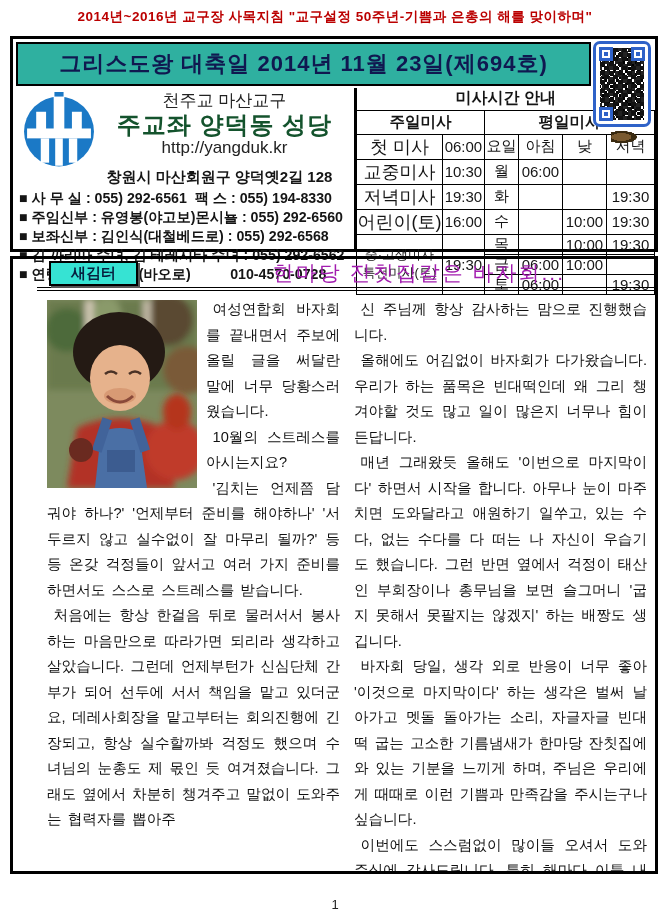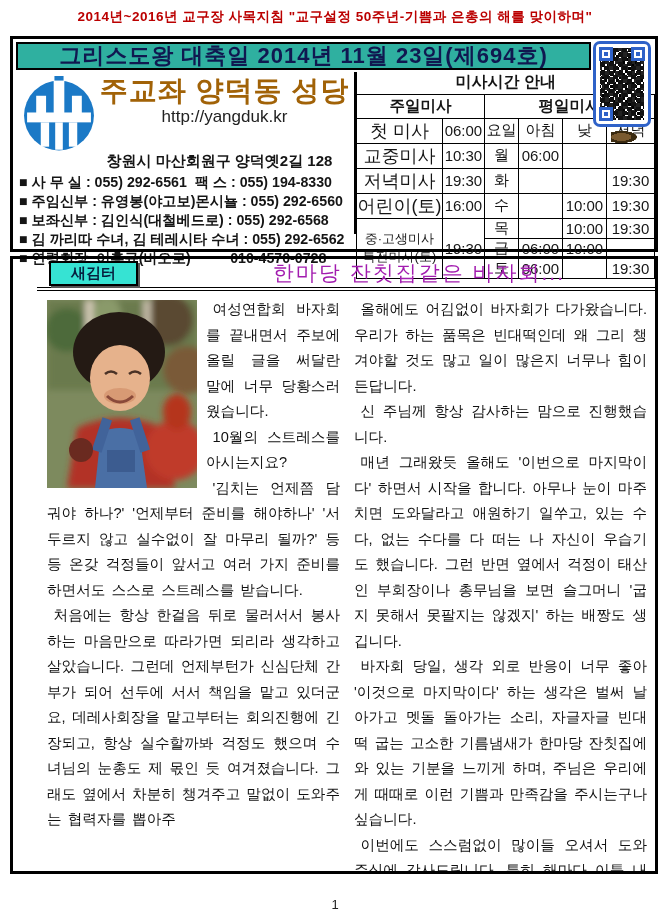--- a/index.html
+++ b/index.html
@@ -7,21 +7,21 @@
   body { font-family:"Liberation Sans", sans-serif; color:#151515; position:relative; }
   .page { position:absolute; inset:0; overflow:hidden; }
 
   .motto { position:absolute; top:8px; left:0; width:100%; text-align:center;
            color:#bb0000; font-weight:bold; font-size:13.5px; letter-spacing:0.5px; }
 
   
   .header-box { position:absolute; left:10px; top:36px; width:648px; height:216px;
                 border:3px solid #000; background:#fff; overflow:visible; }
   .title-row { margin:3px 64px 2px 3px; }
-  .title-bar { background:#2fb0a0; border:2px solid #000; height:28px;
+  .title-bar { background:#2fb0a0; border:2px solid #000; height:44px;
                display:flex; align-items:center; justify-content:center;
                font-size:22px; font-weight:bold; color:#101850; letter-spacing:1px; }
   .qr { position:absolute; top:2px; right:4px; width:58px; height:86px;
         border:3px solid #2f62c8; border-radius:7px; background:#fff; z-index:5; overflow:hidden; }
   .qr-noise { position:absolute; inset:4px;
         background:
           repeating-conic-gradient(#111 0 25%, transparent 0 50%) 0 0/ 9px 9px,
           repeating-conic-gradient(#222 0 25%, transparent 0 50%) 2px 3px/ 13px 13px,
           repeating-conic-gradient(#000 0 25%, #fff 0 50%) 1px 1px/ 6px 6px; }
   .finder { position:absolute; width:14px; height:14px; border:3px solid #2f62c8; background:#fff; z-index:6; }
@@ -29,21 +29,21 @@
   .f1 { top:3px; left:3px; } .f2 { top:3px; right:3px; } .f3 { bottom:3px; left:3px; }
   .qr-blob { position:absolute; right:18px; top:92px; width:26px; height:12px; z-index:5;
              background:radial-gradient(ellipse at 40% 50%, #7a5a30 0 45%, #3a2a10 46% 70%, transparent 71%); }
 
   .content-row { display:flex; height:162px; }
   .left-pane { width:345px; padding:2px 4px 0 6px; border-right:2px solid #000; }
   .brand-row { display:flex; }
   .logo { width:76px; height:76px; flex:0 0 76px; margin:2px 2px 0 2px; }
   .brand-text { flex:1; text-align:center; line-height:1.15; padding-top:1px; }
   .diocese { font-size:17px; color:#222; }
-  .church  { font-size:28px; font-weight:bold; color:#a16207; letter-spacing:1px; }
+  .church  { font-size:24px; font-weight:bold; color:#14532d; letter-spacing:1px; }
   .website { font-size:17px; color:#222; }
   .address { text-align:center; font-weight:bold; font-size:15px; margin:0 0 2px 70px; }
   .contact { font-weight:bold; font-size:14.2px; line-height:19px; white-space:pre-wrap; }
 
   .right-pane { flex:1; position:relative; }
   table.mass-table { width:100%; height:100%; border-collapse:collapse; table-layout:fixed; }
   .mass-table th, .mass-table td { border:1.5px solid #000; text-align:center; vertical-align:middle;
                                    font-size:15px; padding:0; overflow:hidden; }
   .mass-table .t-title { font-size:16px; font-weight:bold; border-top:none; border-right:none; height:22px; }
   .mass-table .t-head  { font-size:15.5px; font-weight:bold; height:24px; }
@@ -99,20 +99,21 @@
               <rect x="8" y="48" width="84" height="13" fill="#fff"></rect>
               <rect x="20" y="26" width="13" height="24" fill="#fff"></rect>
               <rect x="43" y="6" width="14" height="44" fill="#fff"></rect>
               <rect x="67" y="26" width="13" height="24" fill="#fff"></rect>
               <rect x="26" y="61" width="11" height="32" fill="#fff"></rect>
               <rect x="45" y="61" width="10" height="36" fill="#fff"></rect>
               <rect x="63" y="61" width="11" height="32" fill="#fff"></rect>
             </svg>
           </div>
           <div class="brand-text">
+            <div class="diocese">천주교 마산교구</div>
             <div class="church">주교좌 양덕동 성당</div>
             <div class="website">http://yangduk.kr</div>
           </div>
         </div>
         <div class="address">창원시 마산회원구 양덕옛2길 128</div>
         <div class="contact">■ 사 무 실 : 055) 292-6561  팩 스 : 055) 194-8330</div>
         <div class="contact">■ 주임신부 : 유영봉(야고보)몬시뇰 : 055) 292-6560</div>
         <div class="contact">■ 보좌신부 : 김인식(대철베드로) : 055) 292-6568</div>
         <div class="contact">■ 김 까리따 수녀, 김 테레시타 수녀 : 055) 292-6562</div>
         <div class="contact">■ 연령회장  이홍규(바오로)          010-4570-0728</div>
@@ -236,22 +237,22 @@
             <rect x="60" y="150" width="28" height="22" fill="#3c5c90"></rect>
             <circle cx="34" cy="150" r="12" fill="#6a2a20"></circle>
           </svg>
         </div>
         <p>여성연합회 바자회를 끝내면서 주보에 올릴 글을 써달란 말에 너무 당황스러웠습니다.</p>
         <p>10월의 스트레스를 아시는지요?</p>
         <p>'김치는 언제쯤 담궈야 하나?' '언제부터 준비를 해야하나' '서두르지 않고 실수없이 잘 마무리 될까?' 등등 온갖 걱정들이 앞서고 여러 가지 준비를 하면서도 스스로 스트레스를 받습니다.</p>
         <p>처음에는 항상 한걸음 뒤로 물러서서 봉사하는 마음만으로 따라가면 되리라 생각하고 살았습니다. 그런데 언제부턴가 신심단체 간부가 되어 선두에 서서 책임을 맡고 있더군요, 데레사회장을 맡고부터는 회의진행에 긴장되고, 항상 실수할까봐 걱정도 했으며 수녀님의 눈총도 제 몫인 듯 여겨졌습니다. 그래도 옆에서 차분히 챙겨주고 말없이 도와주는 협력자를 뽑아주</p>
       </div>
       <div class="col right">
+        <p>신 주님께 항상 감사하는 맘으로 진행했습니다.</p>
         <p>올해에도 어김없이 바자회가 다가왔습니다. 우리가 하는 품목은 빈대떡인데 왜 그리 챙겨야할 것도 많고 일이 많은지 너무나 힘이 든답니다.</p>
-        <p>신 주님께 항상 감사하는 맘으로 진행했습니다.</p>
         <p>매년 그래왔듯 올해도 '이번으로 마지막이다' 하면서 시작을 합니다. 아무나 눈이 마주치면 도와달라고 애원하기 일쑤고, 있는 수다, 없는 수다를 다 떠는 나 자신이 우습기도 했습니다. 그런 반면 옆에서 걱정이 태산인 부회장이나 총무님을 보면 슬그머니 '굽지 못해서 못팔지는 않겠지' 하는 배짱도 생깁니다.</p>
         <p>바자회 당일, 생각 외로 반응이 너무 좋아 '이것으로 마지막이다' 하는 생각은 벌써 날아가고 멧돌 돌아가는 소리, 자글자글 빈대떡 굽는 고소한 기름냄새가 한마당 잔칫집에 와 있는 기분을 느끼게 하며, 주님은 우리에게 때때로 이런 기쁨과 만족감을 주시는구나 싶습니다.</p>
         <p>이번에도 스스럼없이 많이들 오셔서 도와주심에 감사드립니다. 특히 해마다 이틀 내내 화로 앞을 떠나지 않고 열심히 도와주신 수녀님, 그리고 밥과 국을 해주신 한마음의 집 여러분, 미리 준비하고 얘기를 하지 못했음에도 와서 짐도 옮겨주시고 차량봉사를 해 주신 많은 분들께 감사드립니다.</p>
 
       </div>
     </div>
   </div>
 
   <div class="page-number">1</div>
 </div>

